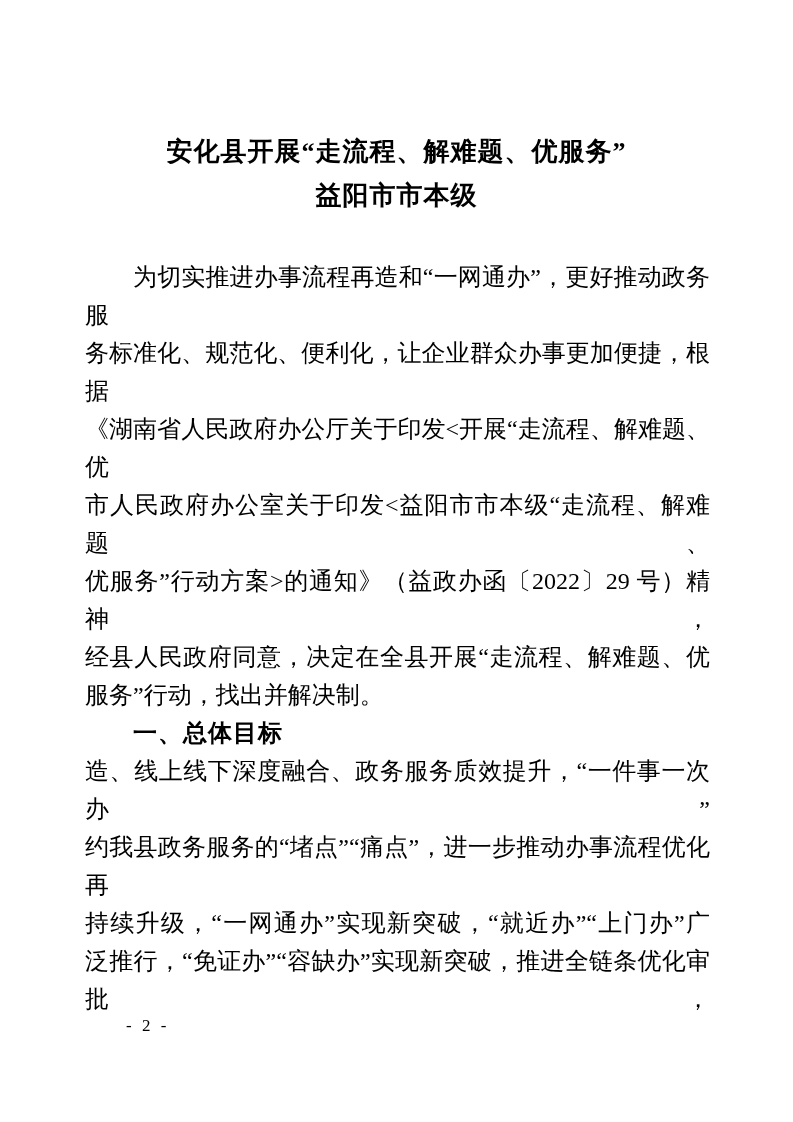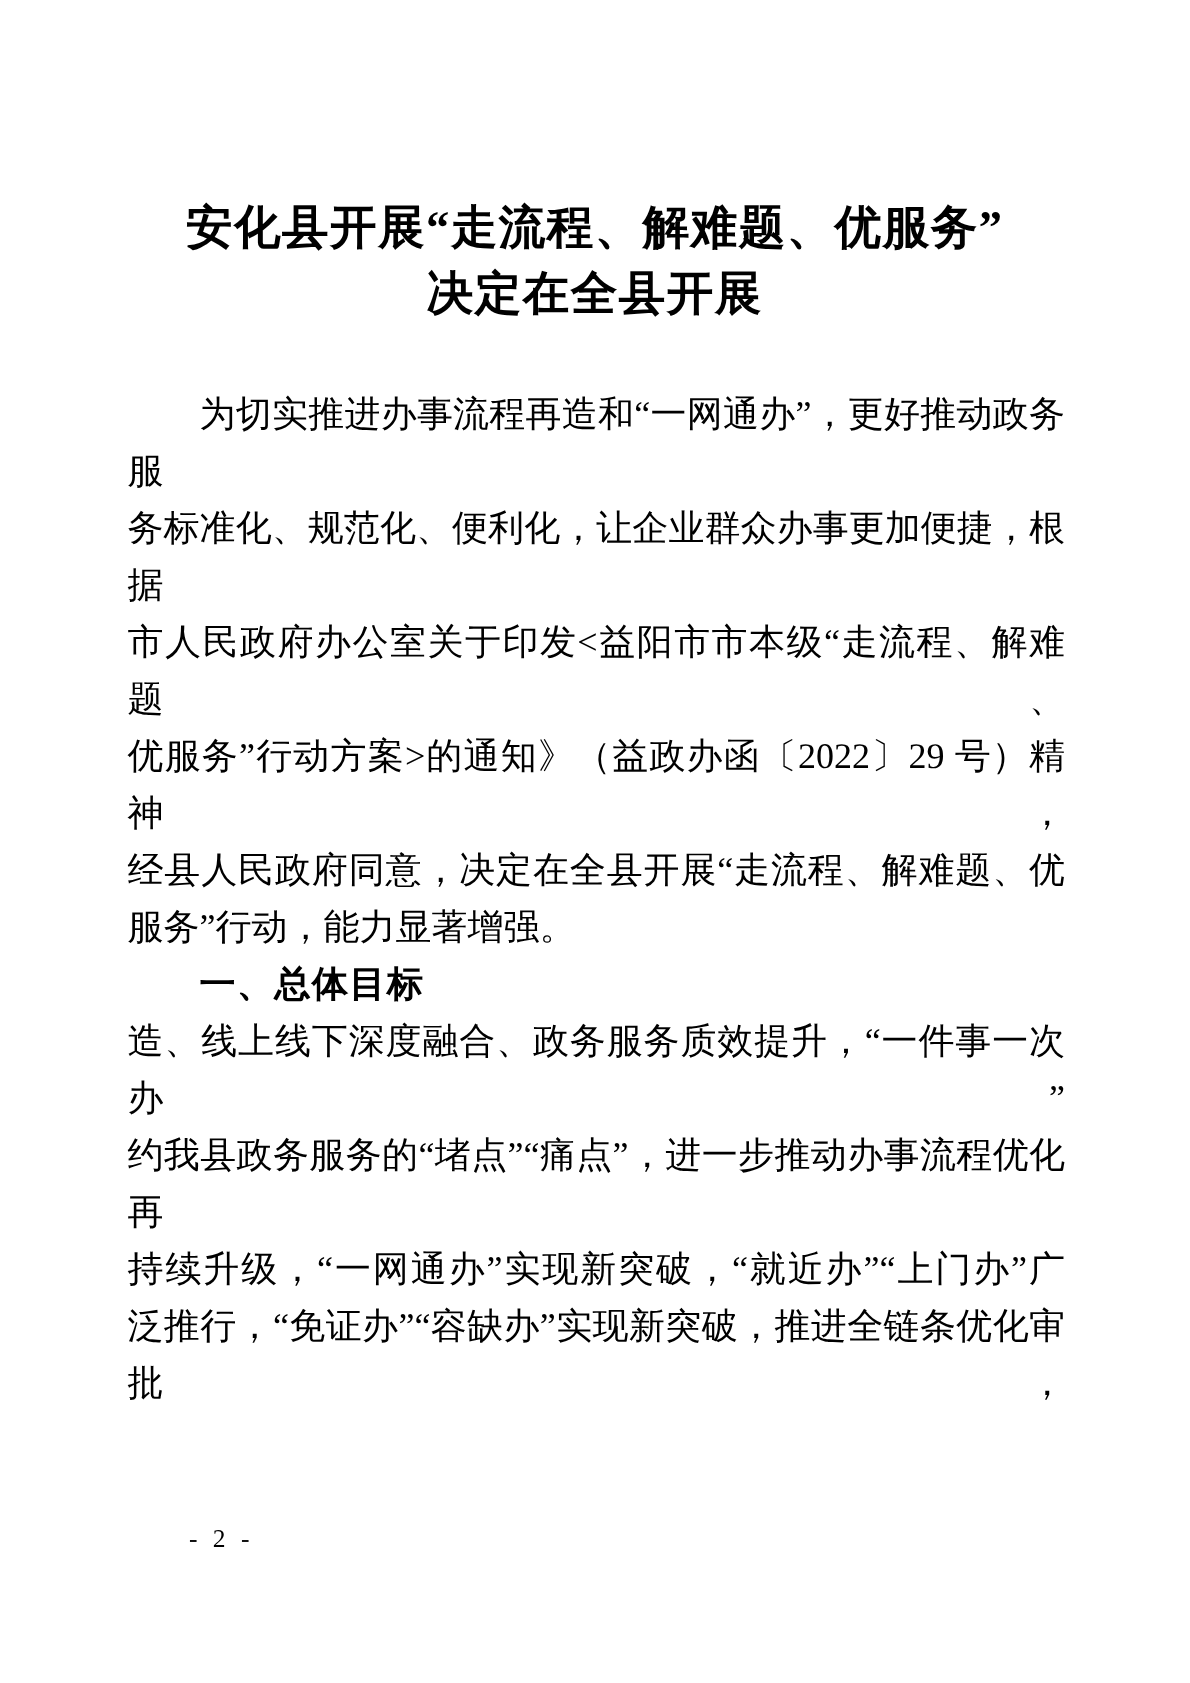--- a/index.html
+++ b/index.html
@@ -13,21 +13,21 @@
     height: 1122px;
     background: #ffffff;
     overflow: hidden;
     color: #000000;
     font-family: "Liberation Serif", "DejaVu Serif", serif;
   }
   .title-block {
     padding-top: 130px;
     text-align: center;
     font-weight: bold;
-    font-size: 31px;
+    font-size: 26px;
     line-height: 44px;
     letter-spacing: 1px;
   }
   .content {
     margin: 40px 83px 0 85px;
     font-size: 24px;
     line-height: 38px;
   }
   .line {
     text-align: justify;
@@ -56,30 +56,31 @@
     font-family: "Liberation Serif", "DejaVu Serif", serif;
   }
 </style>
 </head>
 <body>
 
 <div class="page">
 
   <div class="title-block">
     <div>安化县开展“走流程、解难题、优服务”</div>
-    <div>决定在全县开展</div>
+    <div>益阳市市本级</div>
   </div>
 
   <div class="content">
     <div class="line indent">为切实推进办事流程再造和“一网通办”，更好推动政务服</div>
     <div class="line">务标准化、规范化、便利化，让企业群众办事更加便捷，根据</div>
+    <div class="line">《湖南省人民政府办公厅关于印发&lt;开展“走流程、解难题、优</div>
     <div class="line">市人民政府办公室关于印发&lt;益阳市市本级“走流程、解难题、</div>
     <div class="line">优服务”行动方案&gt;的通知》（益政办函〔2022〕29 号）精神，</div>
     <div class="line">经县人民政府同意，决定在全县开展“走流程、解难题、优</div>
-    <div class="line short">服务”行动，能力显著增强。</div>
+    <div class="line short">服务”行动，找出并解决制。</div>
 
     <div class="heading">一、总体目标</div>
 
     <div class="line">造、线上线下深度融合、政务服务质效提升，“一件事一次办”</div>
     <div class="line">约我县政务服务的“堵点”“痛点”，进一步推动办事流程优化再</div>
     <div class="line">持续升级，“一网通办”实现新突破，“就近办”“上门办”广</div>
     <div class="line">泛推行，“免证办”“容缺办”实现新突破，推进全链条优化审批，</div>
 
   </div>
 

